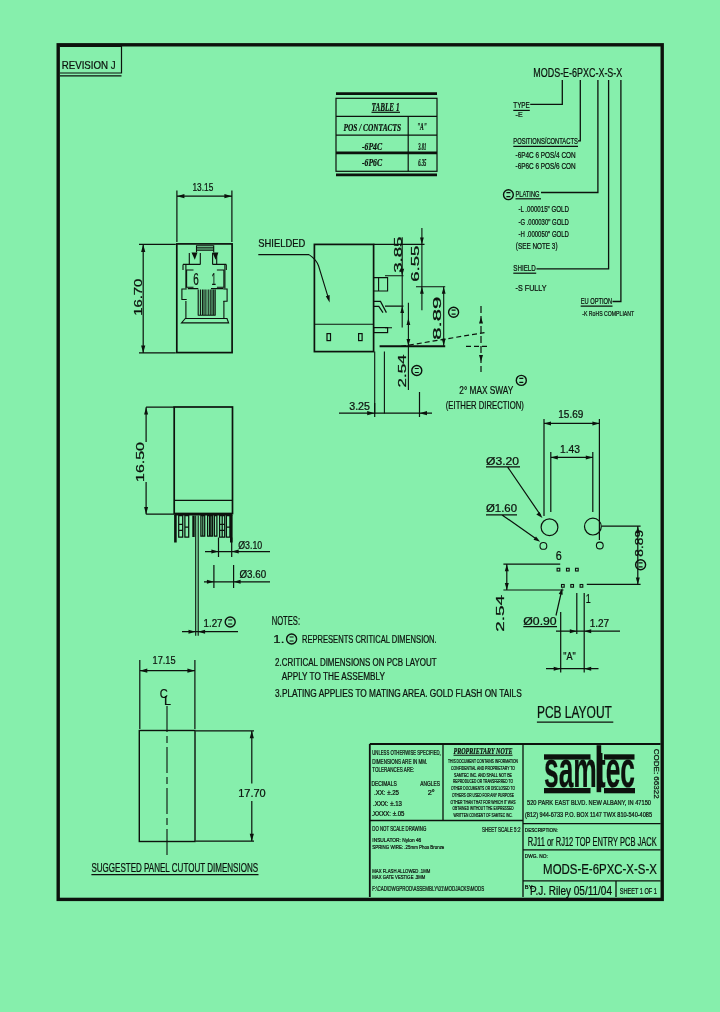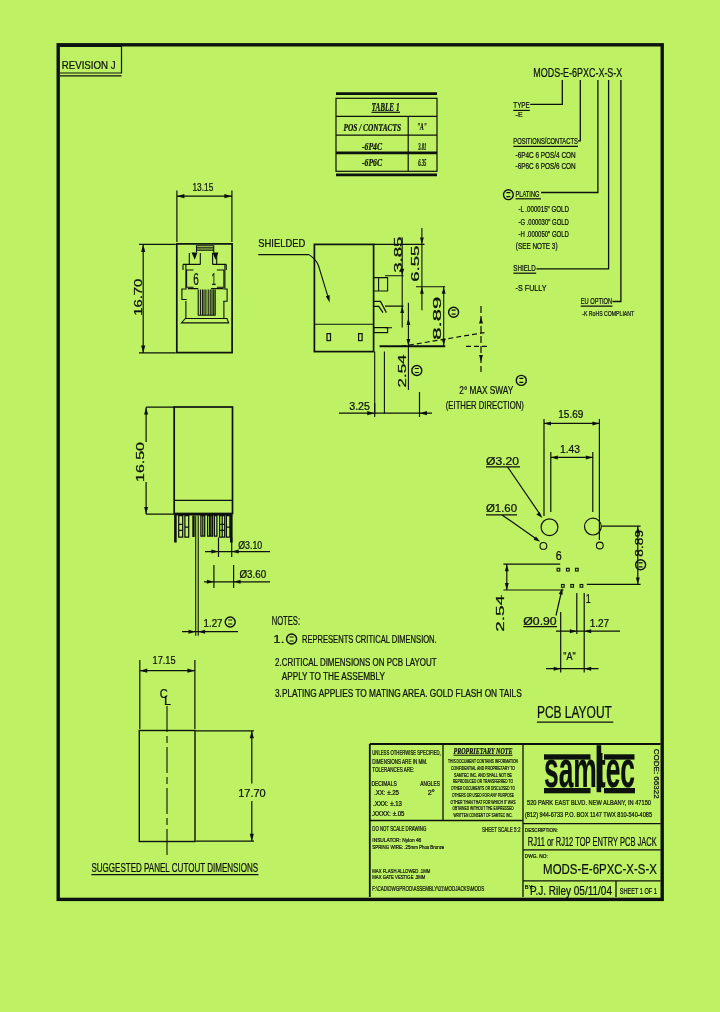--- a/index.html
+++ b/index.html
@@ -1,16 +1,16 @@
 <!DOCTYPE html>
 <html><head>
 <meta charset="utf-8">
 <style>
 html,body{margin:0;padding:0;background:#a7dab0;}
-#page{width:720px;height:1012px;position:relative;background:#bef264;overflow:hidden;}
+#page{width:720px;height:1012px;position:relative;background:#86efac;overflow:hidden;}
 svg{display:block;font-family:"Liberation Sans",sans-serif;}
 text{fill:#0c120d;stroke:#0c120d;stroke-width:0.24px;}
 .tb{font-family:"Liberation Serif",serif;font-weight:bold;font-style:italic;}
 </style>
 </head>
 <body>
 <div id="page">
 <svg width="720" height="1012" viewBox="0 0 720 1012" stroke-linecap="butt" stroke-linejoin="miter">
 
 <rect x="58.2" y="44.8" width="604" height="854.6" fill="none" stroke="#0c120d" stroke-width="3.4"></rect>

